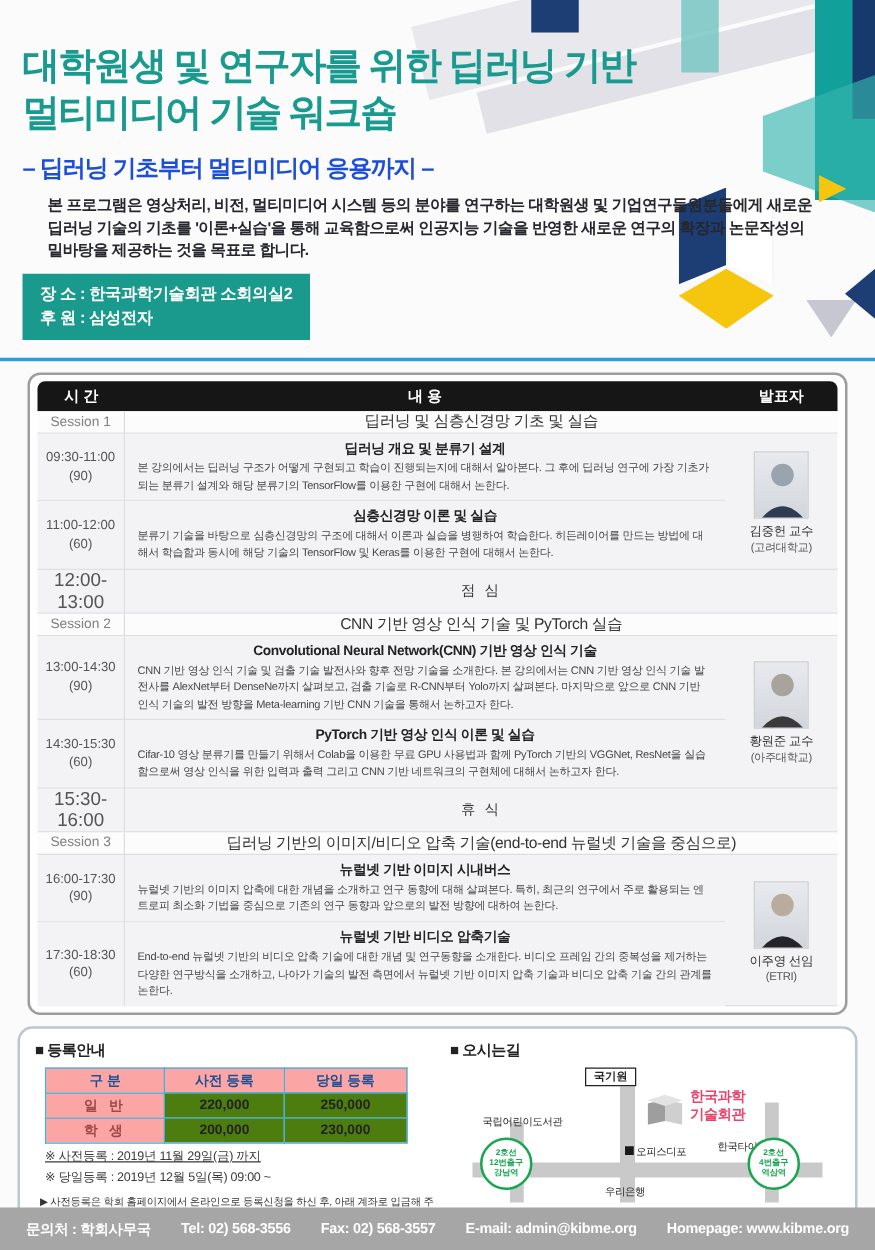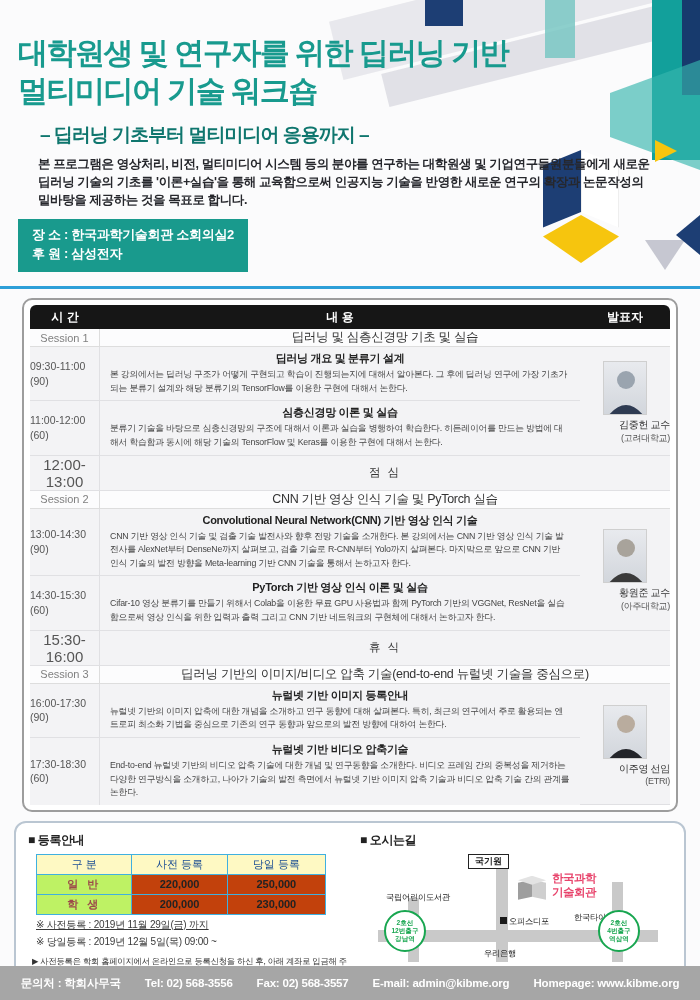--- a/index.html
+++ b/index.html
@@ -3,58 +3,58 @@
 <meta charset="utf-8">
 <style>
   * { margin:0; padding:0; box-sizing:border-box; }
   body { background:#e9e9ec; font-family:"Liberation Sans","DejaVu Sans",sans-serif; }
   .poster { position:relative; width:700px; height:1000px; background:#fbfbfc; overflow:hidden; margin:0 auto; }
 
   
   .hdr { position:relative; height:286px; overflow:hidden; background:#fbfbfc; }
   .deco { position:absolute; }
   .title { position:absolute; left:18px; top:34px; z-index:3; color:#189a8e; font-size:30px; font-weight:bold; letter-spacing:-1.5px; line-height:1.28; }
-  .subtitle { position:absolute; left:18px; top:122px; z-index:3; color:#0f766e; font-size:19px; font-weight:bold; letter-spacing:-1px;margin-left:22px; }
+  .subtitle { position:absolute; left:18px; top:122px; z-index:3; color:#1d4ed8; font-size:19px; font-weight:bold; letter-spacing:-1px; }
   .intro { position:absolute; left:18px; top:155px; z-index:3; width:620px; color:#26272c; font-size:12.5px; font-weight:600; line-height:1.45; letter-spacing:-0.4px;margin-left:20px; }
   .infobox { position:absolute; left:18px; top:219px; z-index:3; background:#199a8d; color:#fff; padding:7px 14px 8px; font-size:13px; font-weight:bold; line-height:1.45; letter-spacing:-0.3px; }
   .blueline { height:3px; background:#2d9fd8; }
 
   
   .sched-wrap { margin:9px 22px 0; border:2px solid #9d9d9d; border-radius:10px; background:#fff; padding:5px 6px; }
   table.sched { width:100%; border-collapse:separate; border-spacing:0; }
   table.sched th { background:#161616; color:#fff; font-size:12px; font-weight:bold; height:24px; }
   table.sched th.c-time  { width:70px; border-radius:6px 0 0 0; }
   table.sched th.c-pres  { width:90px; border-radius:0 6px 0 0; }
   td { vertical-align:middle; }
   tr.srow td { background:#fcfcfd; border-bottom:1px solid #ddd; height:18px; }
   tr.srow td.t { color:#808080; font-size:11px; text-align:center; border-right:1px solid #ddd; }
   tr.srow td.s { color:#333; font-size:12.5px; text-align:center; letter-spacing:-0.3px; }
   tr.crow td { background:#f3f3f5; border-bottom:1px solid #e0e0e3; }
-  tr.crow td.t { color:#555; font-size:10.5px; line-height:1.4; border-right:1px solid #e0e0e3; }
+  tr.crow td.t { color:#555; font-size:10.5px; text-align:center; line-height:1.4; border-right:1px solid #e0e0e3; }
   tr.crow td.c { padding:4px 10px 5px; }
   tr.mrow td { background:#f3f3f5; border-bottom:1px solid #e0e0e3; height:20px; }
   tr.mrow td.t { color:#555; font-size:15px; text-align:center; border-right:1px solid #e0e0e3; }
   tr.mrow td.m { color:#333; font-size:11.5px; text-align:center; letter-spacing:2px; }
   .ttl { font-size:11px; font-weight:bold; color:#222; text-align:center; margin-bottom:2px; letter-spacing:-0.3px; }
   .desc { font-size:8.8px; color:#454545; line-height:1.55; letter-spacing:-0.2px; }
-  td.p { background:#f3f3f5; text-align:right; border-bottom:1px solid #e0e0e3; }
+  td.p { background:#f3f3f5; text-align:center; border-bottom:1px solid #e0e0e3; }
   .photo { width:44px; height:54px; margin:4px auto 3px; background:linear-gradient(#e8eaee,#d2d6dc); border:1px solid #cfcfcf; overflow:hidden; }
   .pname { font-size:10px; color:#333; letter-spacing:-0.3px; }
   .paffil { font-size:9px; color:#555; letter-spacing:-0.3px; }
 
   
   .bottom-wrap { margin:9px 14px 0; border:2px solid #bac6d2; border-radius:12px; background:#fff; padding:9px 12px 8px; display:flex; gap:10px; }
   .bcol-left { width:322px; flex:none; }
   .bcol-right { flex:1; }
   .bhead { font-size:12px; font-weight:bold; color:#222; margin-bottom:5px; letter-spacing:-0.4px; }
   table.fee { border-collapse:collapse; margin-left:8px; width:290px; }
   table.fee th, table.fee td { border:1.5px solid #3fb0e0; font-size:11px; text-align:center; padding:2px 0; }
-  table.fee th { background:#fef9c3; color:#1d4f94; font-weight:normal; }
-  table.fee td.lbl { background:#bef264; color:#9c4a4a; font-weight:bold; letter-spacing:3px; }
-  table.fee td.num { background:#c2410c; color:#222; font-weight:bold; }
+  table.fee th { background:#fca5a5; color:#1d4f94; font-weight:bold; }
+  table.fee td.lbl { background:#fca5a5; color:#9c4a4a; font-weight:bold; letter-spacing:3px; }
+  table.fee td.num { background:#4d7c0f; color:#222; font-weight:bold; }
   .note { font-size:10px; color:#3a3a3a; margin:3px 0 0 8px; letter-spacing:-0.2px; }
   .bullet { font-size:8.3px; color:#333; margin:3px 0 0 4px; line-height:1.45; letter-spacing:-0.2px; }
   .u { text-decoration:underline; }
   .account { background:#eaf4e0; color:#444; font-size:8.6px; padding:3px 8px; margin:4px 0 2px 13px; display:inline-block; letter-spacing:-0.2px; }
 
   
   .map { position:relative; height:112px; margin:2px 0 4px 18px; width:280px; }
   .road { position:absolute; background:#c9c9c9; }
   .gukgiwon { position:absolute; left:90px; top:0; border:1.5px solid #222; background:#fff; font-size:9px; font-weight:bold; padding:0 6px; color:#222; z-index:2; }
   .maplabel { position:absolute; font-size:8.3px; color:#222; letter-spacing:-0.3px; z-index:2; }
@@ -195,21 +195,21 @@
       <tr class="srow">
         <td class="t">Session 3</td>
         <td class="s" colspan="2">딥러닝 기반의 이미지/비디오 압축 기술(end-to-end 뉴럴넷 기술을 중심으로)</td>
       </tr>
       <tr class="crow">
         <td class="t">
           <div>16:00-17:30</div>
           <div>(90)</div>
         </td>
         <td class="c">
-          <div class="ttl">뉴럴넷 기반 이미지 등록안내</div>
+          <div class="ttl">뉴럴넷 기반 이미지 시내버스</div>
           <div class="desc">뉴럴넷 기반의 이미지 압축에 대한 개념을 소개하고 연구 동향에 대해 살펴본다. 특히, 최근의 연구에서 주로 활용되는 엔트로피 최소화 기법을 중심으로 기존의 연구 동향과 앞으로의 발전 방향에 대하여 논한다.</div>
         </td>
         <td class="p" rowspan="2">
           <div class="photo">
             <svg viewBox="0 0 44 54" width="44" height="54">
                   <circle cx="22" cy="18" r="9" fill="#b9ac9e"></circle>
                   <path d="M4 54 Q22 32 40 54 Z" fill="#23252a"></path>
                 </svg>
           </div>
           <div class="pname">이주영 선임</div>

